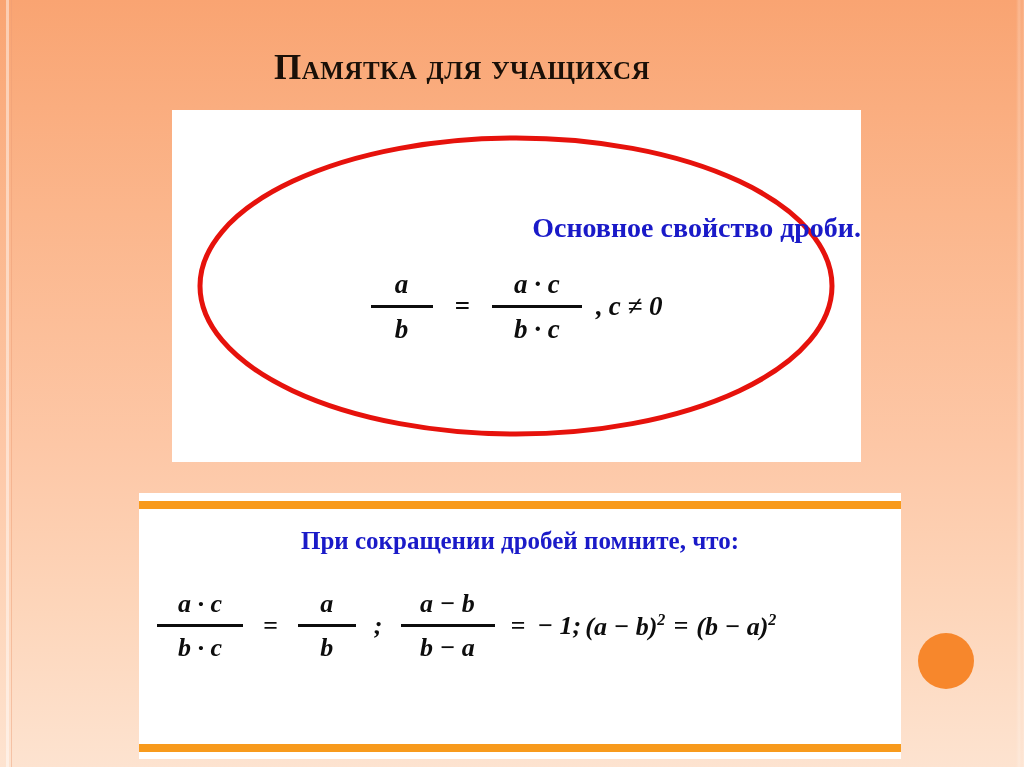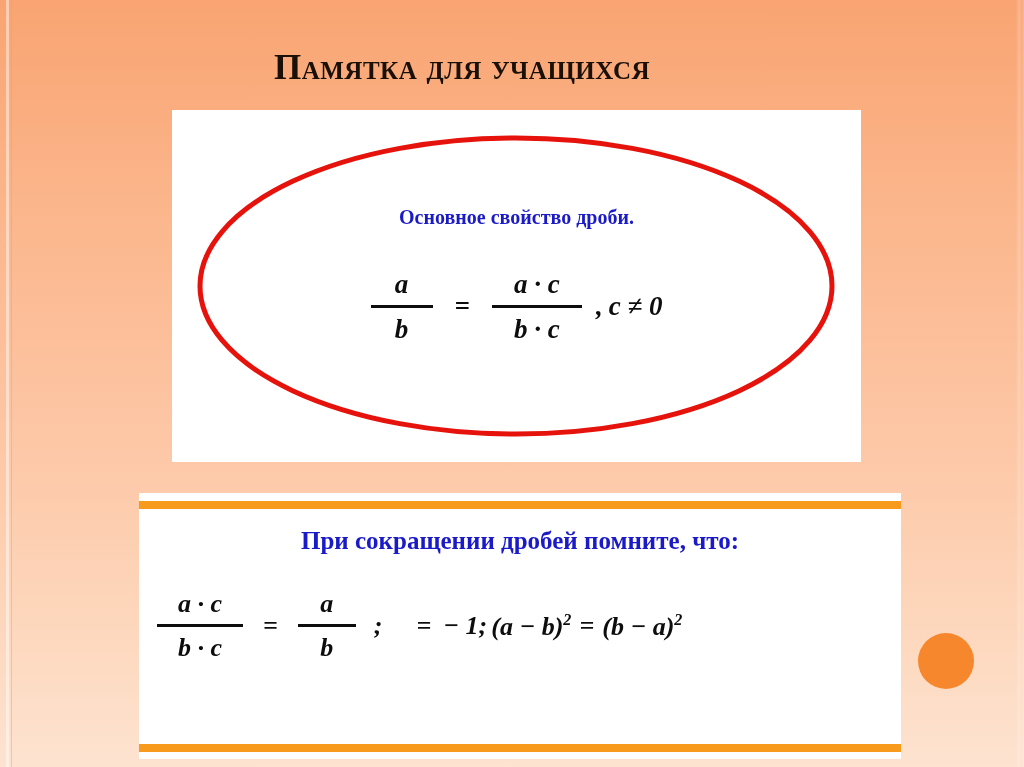--- a/index.html
+++ b/index.html
@@ -93,25 +93,25 @@
     position: absolute;
     left: 0;
     top: 0;
     width: 689px;
     height: 352px;
     pointer-events: none;
   }
   .panel-one-heading {
     position: absolute;
     left: 0;
-    top: 96px;
+    top: 102px;
     width: 689px;
-    text-align: center;
-    font-family: "Liberation Serif", serif;
-    font-size: 20px;
+    text-align: right;
+    font-family: "Liberation Serif", serif;
+    font-size: 28px;
     font-weight: bold;
     color: #1a1ac8;
     white-space: nowrap;
   }
   .formula-row-one {
     position: absolute;
     left: 0;
     top: 160px;
     width: 689px;
     display: flex;
@@ -282,20 +282,25 @@
       <span class="math op op2" style="margin:0 20px;">=</span>
 
       <span class="math frac f2 f2b">
         <span class="num">a</span>
         <span class="bar"></span>
         <span class="den">b</span>
       </span>
 
       <span class="math op op2" style="margin:0 18px;">;</span>
 
+      <span class="math frac f2 f2c">
+        <span class="num">a − b</span>
+        <span class="bar"></span>
+        <span class="den">b − a</span>
+      </span>
 
       <span class="math op op2" style="margin:0 12px 0 16px;">=</span>
       <span class="math op op2">− 1;</span>
 
       <span class="math op op2" style="margin-left:4px;"><span>(a − b)</span><sup class="exp">2</sup></span>
 
       <span class="math op op2" style="margin:0 8px;">=</span>
 
       <span class="math op op2"><span>(b − a)</span><sup class="exp">2</sup></span>
 

